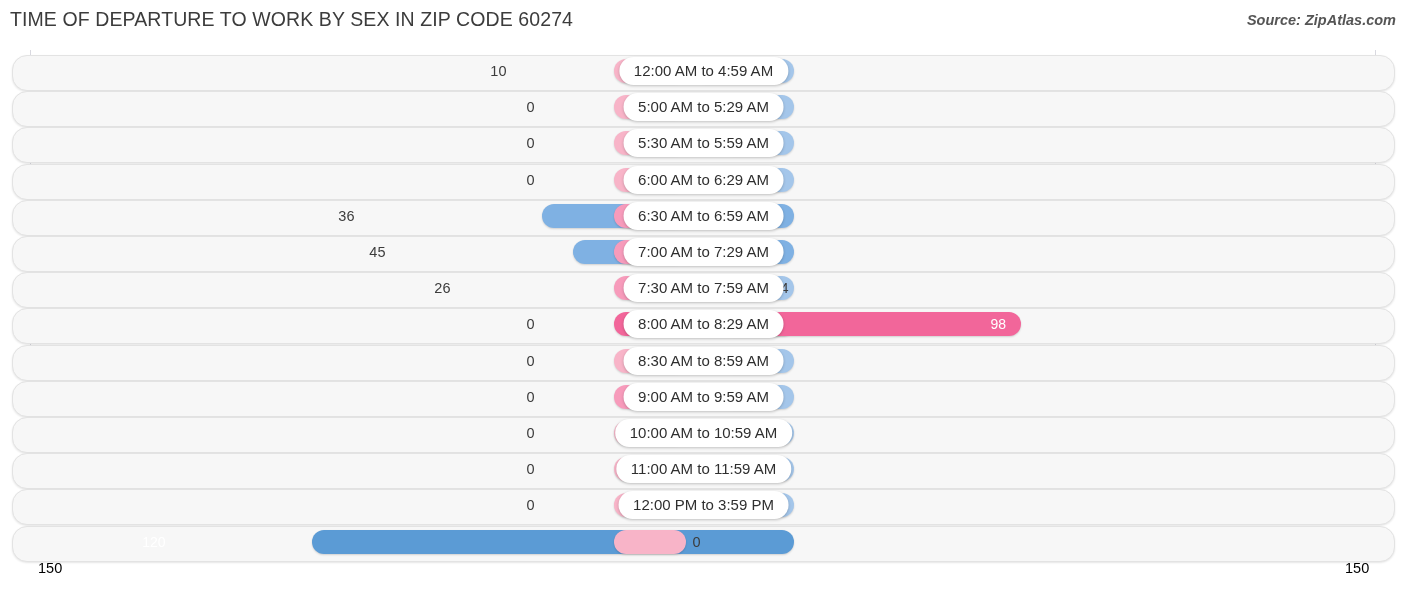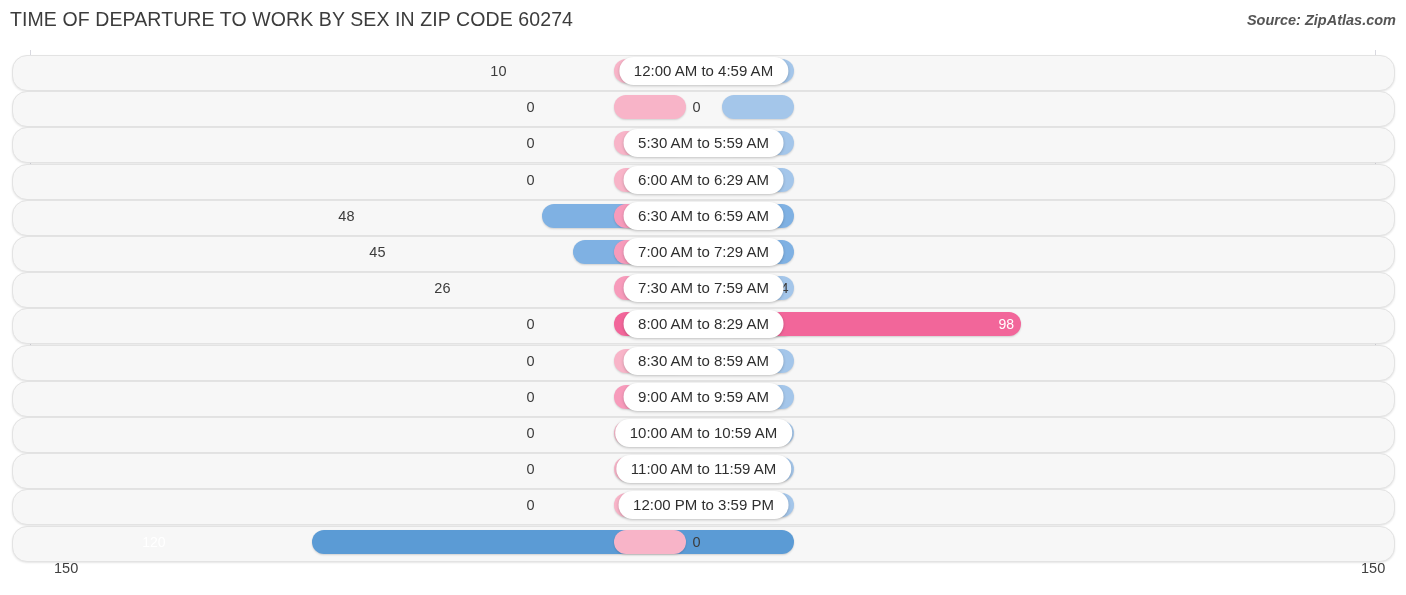--- a/index.html
+++ b/index.html
@@ -124,22 +124,21 @@
     white-space: nowrap;
     text-align: center;
     z-index: 5;
   }
 
   
   .axis-label {
     position: absolute;
     top: 510px;
     font-size: 14.5px;
-    color: #404040;
-    margin-left: 16px;
+    color: #000000;
   }
   .axis-label.left  { left: 38px; }
   .axis-label.right { left: 1345px; }
 </style>
 </head>
 <body>
 
 <div class="header">
   <div class="chart-title">TIME OF DEPARTURE TO WORK BY SEX IN ZIP CODE 60274</div>
   <div class="source-note">Source: ZipAtlas.com</div>
@@ -155,39 +154,40 @@
         <div class="bar female" style="width: 72px; background: rgb(248, 180, 200);"></div>
         <div class="val male-val" style="right: calc(50% + 197px);">10</div>
         <div class="val female-val" style="left: calc(50% - 11px);">0</div>
         <div class="cat-pill">12:00 AM to 4:59 AM</div>
       </div>
       <div class="row" style="top: 41.2px;">
         <div class="bar male" style="width: 72px; background: rgb(164, 198, 234);"></div>
         <div class="bar female" style="width: 72px; background: rgb(248, 180, 200);"></div>
         <div class="val male-val" style="right: calc(50% + 169px);">0</div>
         <div class="val female-val" style="left: calc(50% - 11px);">0</div>
+        <div class="cat-pill">5:00 AM to 5:29 AM</div>
       </div>
       <div class="row" style="top: 77.4px;">
         <div class="bar male" style="width: 72px; background: rgb(164, 198, 234);"></div>
         <div class="bar female" style="width: 72px; background: rgb(248, 180, 200);"></div>
         <div class="val male-val" style="right: calc(50% + 169px);">0</div>
         <div class="val female-val" style="left: calc(50% - 11px);">0</div>
         <div class="cat-pill">5:30 AM to 5:59 AM</div>
       </div>
       <div class="row" style="top: 113.6px;">
         <div class="bar male" style="width: 72px; background: rgb(164, 198, 234);"></div>
         <div class="bar female" style="width: 72px; background: rgb(248, 180, 200);"></div>
         <div class="val male-val" style="right: calc(50% + 169px);">0</div>
         <div class="val female-val" style="left: calc(50% - 11px);">0</div>
         <div class="cat-pill">6:00 AM to 6:29 AM</div>
       </div>
       <div class="row" style="top: 149.8px;">
         <div class="bar male" style="width: 252px; background: rgb(127, 177, 227);"></div>
         <div class="bar female" style="width: 72px; background: rgb(247, 155, 187);"></div>
-        <div class="val male-val" style="right: calc(50% + 349px);">48</div>
+        <div class="val male-val" style="right: calc(50% + 349px);">36</div>
         <div class="val female-val" style="left: calc(50% - 11px);">0</div>
         <div class="cat-pill">6:30 AM to 6:59 AM</div>
       </div>
       <div class="row" style="top: 186px;">
         <div class="bar male" style="width: 221px; background: rgb(127, 177, 227);"></div>
         <div class="bar female" style="width: 72px; background: rgb(247, 155, 187);"></div>
         <div class="val male-val" style="right: calc(50% + 318px);">45</div>
         <div class="val female-val" style="left: calc(50% - 11px);">0</div>
         <div class="cat-pill">7:00 AM to 7:29 AM</div>
       </div>
@@ -195,21 +195,21 @@
         <div class="bar male" style="width: 156px; background: rgb(164, 198, 234);"></div>
         <div class="bar female" style="width: 152px; background: rgb(247, 155, 187);"></div>
         <div class="val male-val" style="right: calc(50% + 253px);">26</div>
         <div class="val female-val" style="left: calc(50% + 69px);">24</div>
         <div class="cat-pill">7:30 AM to 7:59 AM</div>
       </div>
       <div class="row" style="top: 258.4px;">
         <div class="bar male" style="width: 72px; background: rgb(164, 198, 234);"></div>
         <div class="bar female" style="width: 407px; background: rgb(242, 102, 154);"></div>
         <div class="val male-val" style="right: calc(50% + 169px);">0</div>
-        <div class="val-in" style="left: calc(50% + 287px); margin-left: 8px;">98</div>
+        <div class="val-in" style="left: calc(50% + 287px);">98</div>
         <div class="cat-pill">8:00 AM to 8:29 AM</div>
       </div>
       <div class="row" style="top: 294.6px;">
         <div class="bar male" style="width: 72px; background: rgb(164, 198, 234);"></div>
         <div class="bar female" style="width: 72px; background: rgb(248, 180, 200);"></div>
         <div class="val male-val" style="right: calc(50% + 169px);">0</div>
         <div class="val female-val" style="left: calc(50% - 11px);">0</div>
         <div class="cat-pill">8:30 AM to 8:59 AM</div>
       </div>
       <div class="row" style="top: 330.8px;">

